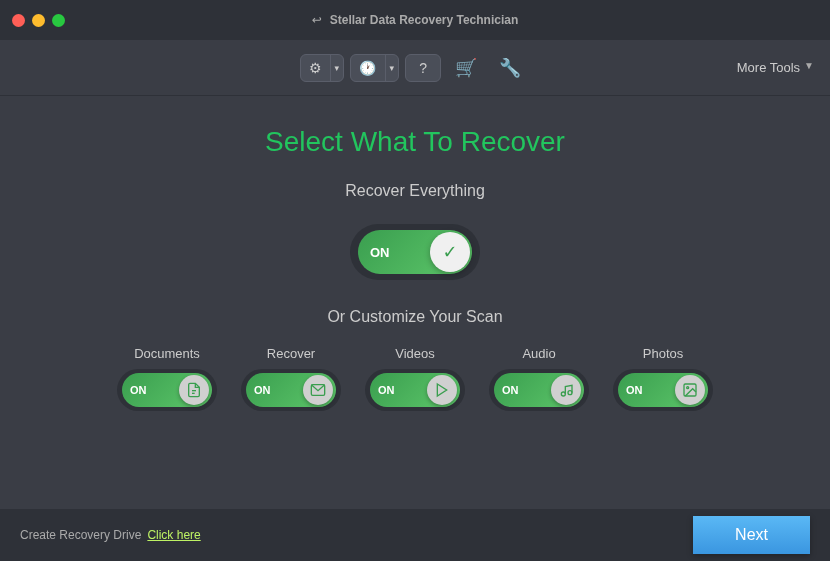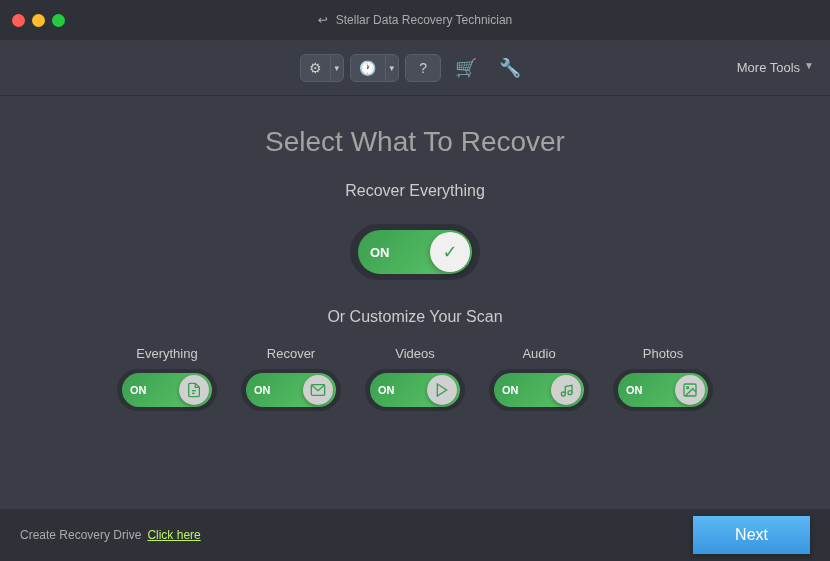--- a/index.html
+++ b/index.html
@@ -48,20 +48,21 @@
     }
 
     .title-bar-icon {
       color: #aaa;
       font-size: 12px;
     }
 
     .title-bar-title {
       color: #aaa;
       font-size: 12px;
+      font-weight: bold;
     }
 
     
     .toolbar {
       background: #3a3d45;
       height: 56px;
       display: flex;
       align-items: center;
       justify-content: center;
       gap: 0;
@@ -149,21 +150,21 @@
 
     
     .main-content {
       padding: 30px 40px 20px;
       display: flex;
       flex-direction: column;
       align-items: center;
     }
 
     .page-title {
-      color: #a3a3a3;
+      color: #22c55e;
       font-size: 28px;
       font-weight: 300;
       margin-bottom: 24px;
       text-align: left;
     }
 
     .section-label {
       color: #ccc;
       font-size: 16px;
       font-weight: 400;
@@ -404,21 +405,21 @@
         <span class="toggle-check">✓</span>
       </div>
     </div>
   </div>
 
   <div class="customize-label">Or Customize Your Scan</div>
 
   <div class="category-row">
 
     <div class="category-item">
-      <span class="category-label">Everything</span>
+      <span class="category-label">Documents</span>
       <div class="toggle-small-container">
         <div class="toggle-track-small">
           <span class="toggle-on-label-small">ON</span>
           <div class="toggle-thumb-small">
             <svg viewBox="0 0 24 24" fill="none" stroke="#3a9e4f" stroke-width="2">
               <path d="M14 2H6a2 2 0 0 0-2 2v16a2 2 0 0 0 2 2h12a2 2 0 0 0 2-2V8z"></path>
               <polyline points="14 2 14 8 20 8"></polyline>
               <line x1="9" y1="13" x2="15" y2="13"></line>
               <line x1="9" y1="17" x2="13" y2="17"></line>
             </svg>

